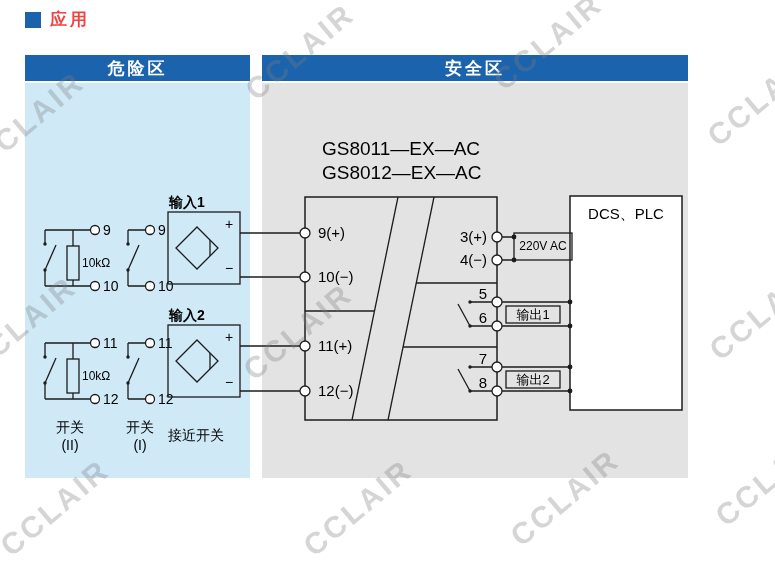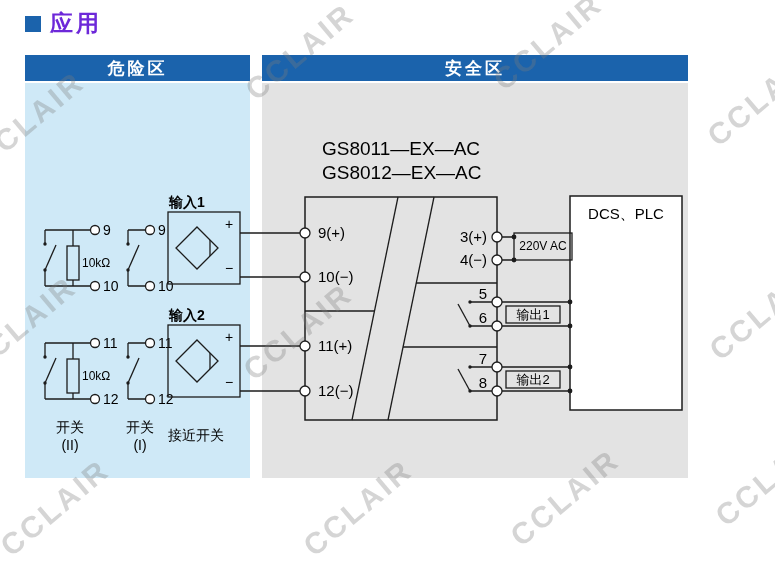--- a/index.html
+++ b/index.html
@@ -2,21 +2,21 @@
 <html><head>
 <meta charset="utf-8">
 <style>
   * { margin:0; padding:0; box-sizing:border-box; }
   html,body { background:#ffffff; }
   body { font-family:"Liberation Sans","DejaVu Sans",sans-serif; }
   .canvas { position:relative; width:775px; height:571px; background:#fff; overflow:hidden; }
 
   .title-row { position:absolute; left:25px; top:8px; display:flex; align-items:center; gap:9px; z-index:2; }
   .title-square { width:16px; height:16px; background:#1b63ac; display:inline-block; }
-  .title-text { font-size:23px; font-weight:bold; color:#6d28d9; letter-spacing:3px; }
+  .title-text { font-size:17px; font-weight:bold; color:#ef4444; letter-spacing:3px; }
 
   .zone-bar { position:absolute; top:55px; height:26px; background:#1b63ac; color:#fff;
               display:flex; align-items:center; justify-content:center;
               font-size:17px; font-weight:bold; letter-spacing:3px; z-index:1; }
   .zone-bar.hazard { left:25px; width:225px; }
   .zone-bar.safe   { left:262px; width:426px; }
 
   .panel { position:absolute; top:83px; height:395px; z-index:0; }
   .panel.hazard-panel { left:25px; width:225px; background:#cfe9f7; }
   .panel.safe-panel   { left:262px; width:426px; background:#e3e3e3; }

